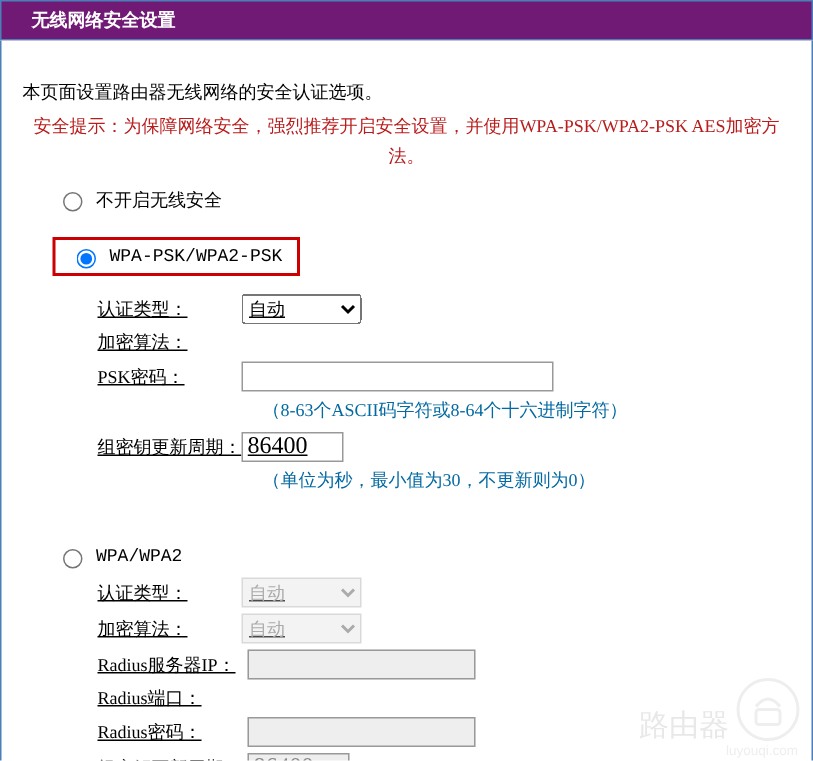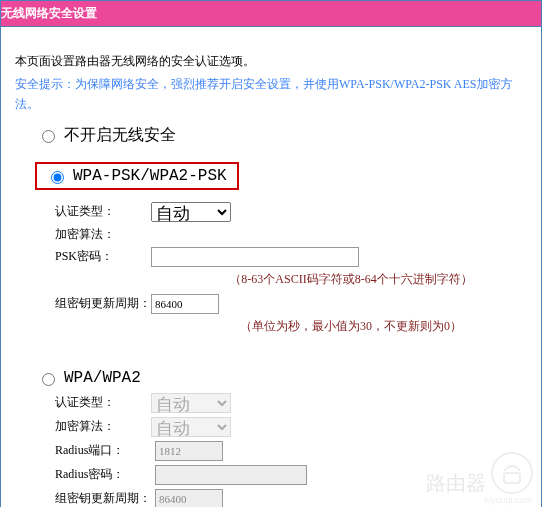--- a/index.html
+++ b/index.html
@@ -5,96 +5,96 @@
   body {
     margin: 0;
     padding: 0;
     font-family: "SimSun", "宋体", serif;
     font-size: 12px;
     background: #fff;
     color: #000;
     width: 542px;
   }
   .panel-title {
-    background: #ec4899;
+    background: #701a75;
     color: #fff;
-    padding: 4px 0;
+    padding: 4px 20px;
     font-weight: bold;
     border: 1px solid #4a7fb7;
   }
   .panel-body {
     border: 1px solid #4a7fb7;
     border-top: none;
     padding: 10px 14px 14px 14px;
     background: #fff;
   }
   .intro { margin: 16px 0 4px 0; }
-  .warning { color: #3b82f6; margin: 4px 0 10px 0; line-height: 1.7; }
+  .warning { color: #b91c1c; margin: 4px 0 10px 0; line-height: 1.7; text-align: center; }
   .radio-row {
     margin: 10px 0 6px 22px;
   }
   .radio-row.highlight {
     display: inline-block;
     border: 2px solid #c00;
     padding: 3px 10px 3px 9px;
     margin-left: 20px;
   }
   .radio-row input[type=radio] {
     vertical-align: middle;
     margin-right: 6px;
   }
   .radio-label {
     font-family: "Courier New", monospace;
-    font-size: 16px;
+    font-size: 12px;
     vertical-align: middle;
     text-align: center;
   }
   .field-group {
     margin-left: 40px;
     margin-top: 6px;
   }
   .field-row {
     display: flex;
     align-items: center;
-    margin: 4px 0;
+    margin: 4px 10px;
+    text-decoration: underline;
   }
   .field-label {
     width: 96px;
     flex: 0 0 96px;
   }
   .field-label-wide {
     width: 100px;
     flex: 0 0 100px;
   }
   select {
     font-family: "SimSun", serif;
-    font-size: 17px;
+    font-size: 12px;
     width: 80px;
     height: 20px;
   }
   input[type=text], input[type=password] {
     font-family: "SimSun", serif;
-    font-size: 11px;
+    font-size: 16px;
     height: 16px;
     padding: 1px 3px;
     border: 1px solid #999;
   }
   .w-psk { width: 200px; }
   .w-num { width: 60px; }
   .w-ip { width: 144px; }
   .disabled-input {
     background: #eee;
     color: #888;
   }
   .hint {
     margin-left: 120px;
-    color: #7f1d1d;
+    color: #0369a1;
     margin-top: 2px;
     margin-bottom: 6px;
-    text-align: center;
   }
   .inline-hint { margin-left: 10px; }
   .section-gap { height: 18px; }
   .watermark {
     position: absolute;
     right: 8px;
     bottom: 6px;
     color: #e8e8e8;
     font-size: 22px;
     font-family: Arial, sans-serif;
@@ -171,22 +171,25 @@
           <option>自动</option>
         </select>
       </div>
       <div class="field-row">
         <span class="field-label">加密算法：</span>
         <select disabled="" class="disabled-input">
           <option>自动</option>
         </select>
       </div>
       <div class="field-row">
+        <span class="field-label-wide">Radius服务器IP：</span>
+        <input type="text" disabled="" class="w-ip disabled-input" value="" style="">
+      </div>
+      <div class="field-row">
         <span class="field-label-wide">Radius端口：</span>
-        <input type="text" disabled="" class="w-num disabled-input" value="1812" style="">
       </div>
       <div class="field-row">
         <span class="field-label-wide">Radius密码：</span>
         <input type="text" disabled="" class="w-ip disabled-input" value="" style="">
       </div>
       <div class="field-row">
         <span class="field-label-wide">组密钥更新周期：</span>
         <input type="text" disabled="" class="w-num disabled-input" value="86400" style="">
       </div>
 

